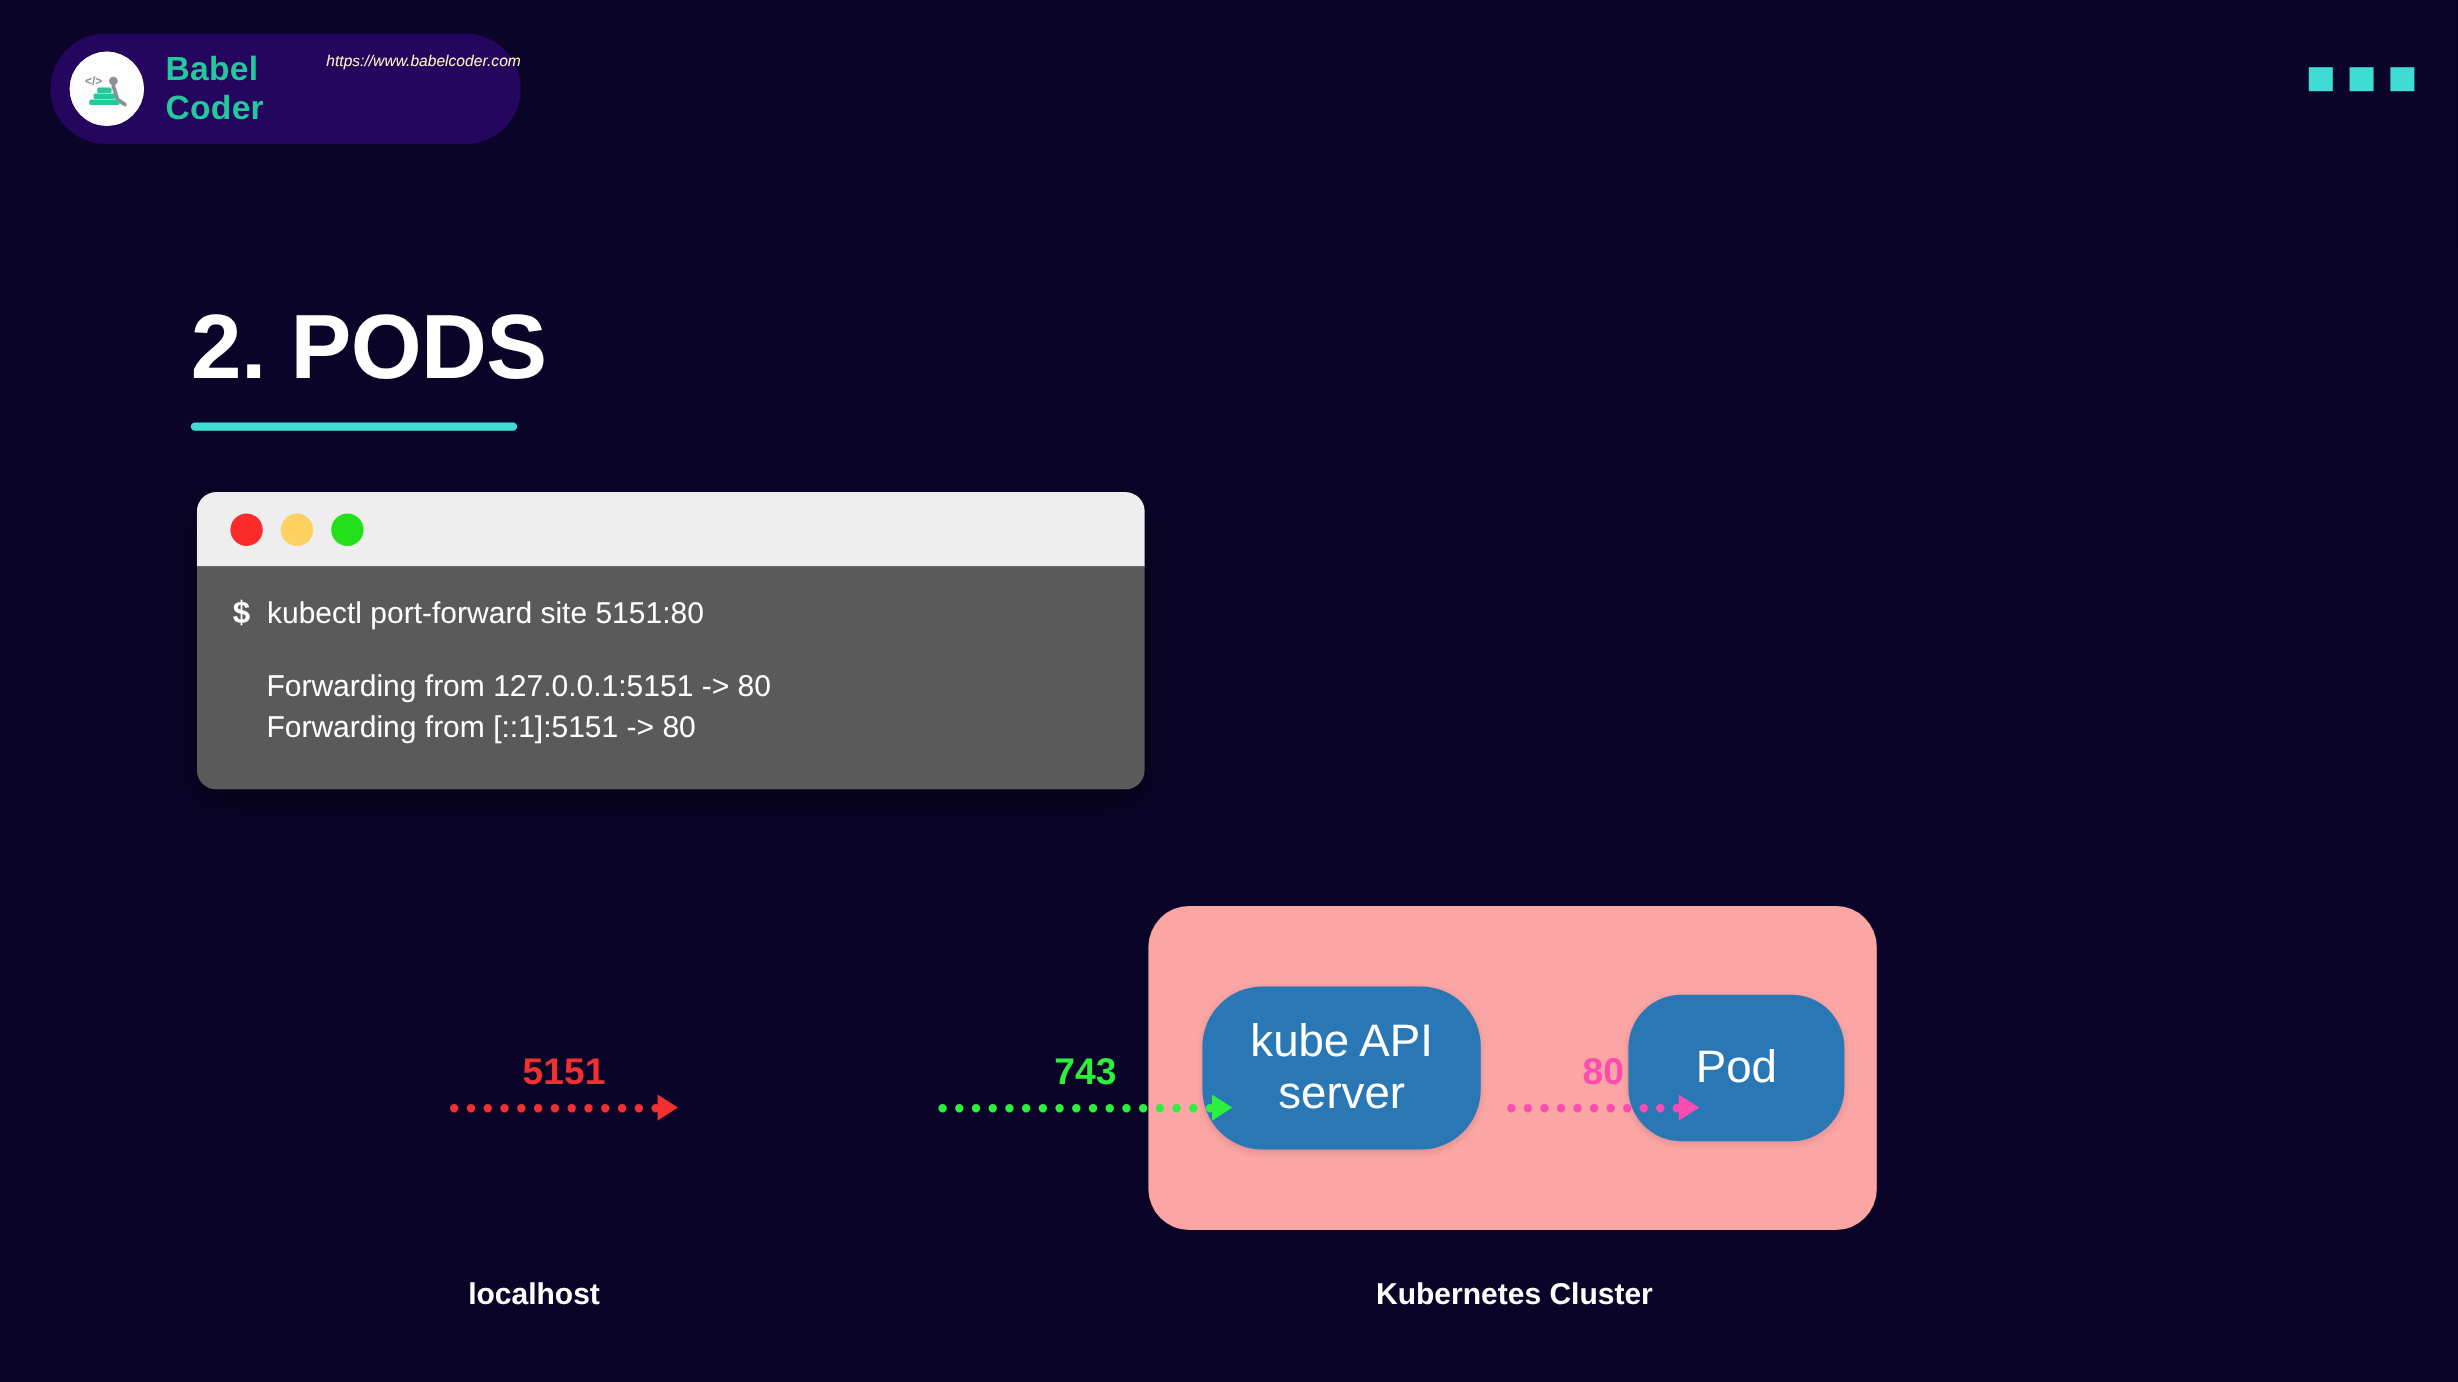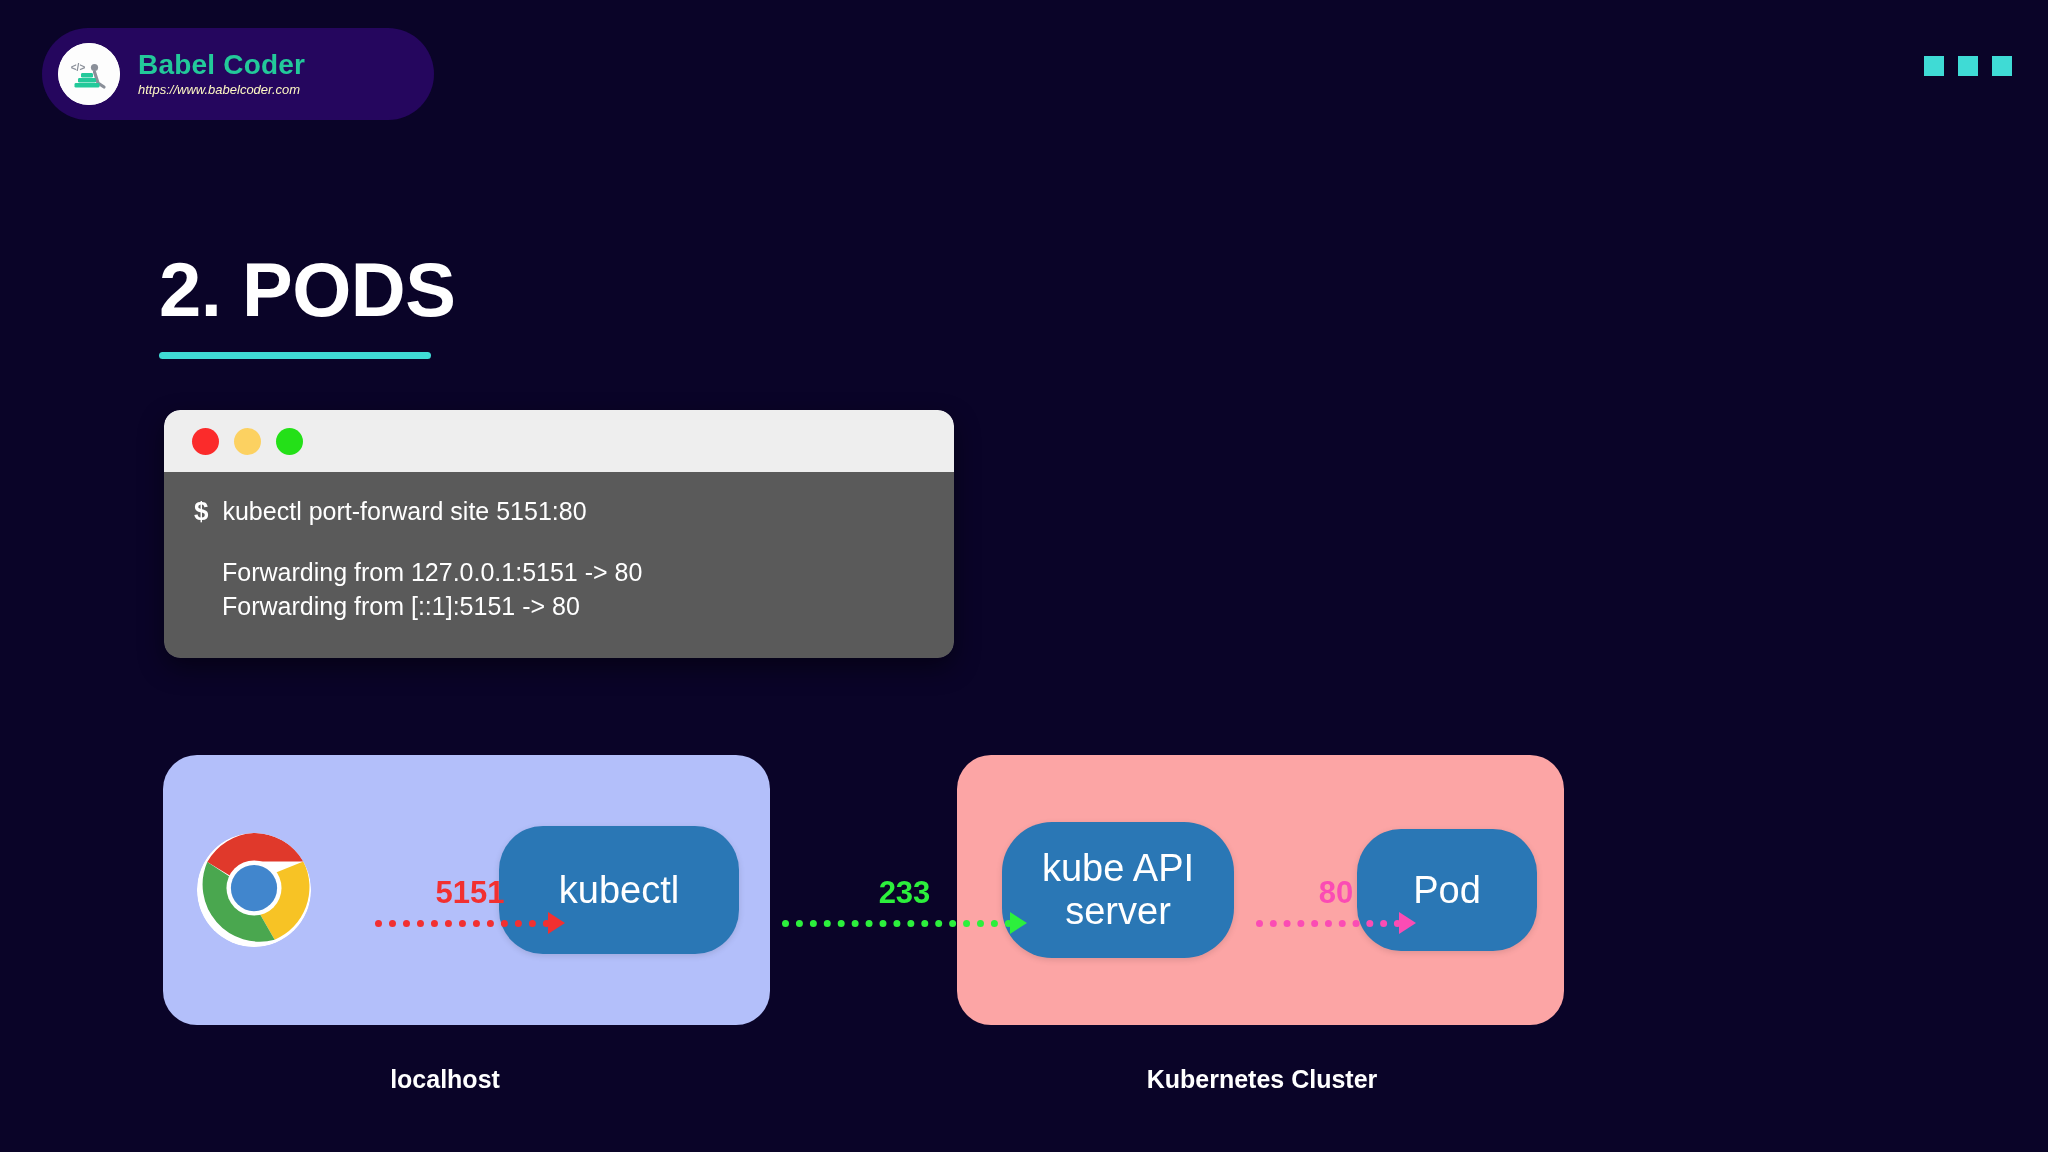--- a/index.html
+++ b/index.html
@@ -43,21 +43,21 @@
   .brand-logo {
     width: 62px;
     height: 62px;
     border-radius: 50%;
     background: #fdfdfd;
     position: relative;
     flex: 0 0 auto;
     overflow: hidden;
   }
 
-  .brand-text { display: flex; flex-direction: column; justify-content: center; }
+  .brand-text { display: flex; justify-content: center; }
 
   .brand-name {
     color: #23c99a;
     font-size: 28px;
     font-weight: bold;
     line-height: 1.15;
     letter-spacing: 0.2px;
   }
 
   .brand-url {
@@ -308,65 +308,38 @@
         <span class="term-line">kubectl port-forward site 5151:80</span>
       </div>
       <div class="term-gap"></div>
       <div class="term-line term-out">Forwarding from 127.0.0.1:5151 -&gt; 80</div>
       <div class="term-line term-out">Forwarding from [::1]:5151 -&gt; 80</div>
     </div>
   </div>
 
   <div class="diagram">
 
-    <div class="zone zone-localhost">
-      <div class="chrome-logo">
-        <svg viewBox="0 0 120 120" width="118" height="118" aria-hidden="true">
-          <defs>
-            <clipPath id="chromeClip">
-                <circle cx="60" cy="60" r="58"></circle>
-              </clipPath>
-          </defs>
-          <g clip-path="url(#chromeClip)">
-            <circle cx="60" cy="60" r="58" fill="#ffffff"></circle>
-
-            <path d="M60 2 A58 58 0 0 1 110.2 31 L60 31 L40 48 L12.5 31.5 A58 58 0 0 1 60 2 Z" fill="#e0392b"></path>
-
-            <path d="M110.2 31 A58 58 0 0 1 81 110.5 L60 74 L78 44 L110.2 31 Z" fill="#f7c325"></path>
-
-            <path d="M12.5 31.5 L44 52 L60 74 L81 110.5 A58 58 0 0 1 12.5 31.5 Z" fill="#4aa74f"></path>
-
-            <circle cx="60" cy="58" r="28" fill="#ffffff"></circle>
-
-            <circle cx="60" cy="58" r="23.5" fill="#4186cd"></circle>
-          </g>
-        </svg>
-      </div>
-      <div class="node node-kubectl">
-        <span>kubectl</span>
-      </div>
-    </div>
 
     <div class="zone zone-cluster">
       <div class="node node-api">
         <span>kube API server</span>
       </div>
       <div class="node node-pod">
         <span>Pod</span>
       </div>
     </div>
 
     <div class="arrow arrow-5151">
       <span class="arrow-label">5151</span>
       <span class="arrow-line"></span>
       <span class="arrow-head"></span>
     </div>
 
     <div class="arrow arrow-443">
-      <span class="arrow-label">233</span>
+      <span class="arrow-label">743</span>
       <span class="arrow-line"></span>
       <span class="arrow-head"></span>
     </div>
 
     <div class="arrow arrow-80">
       <span class="arrow-label">80</span>
       <span class="arrow-line"></span>
       <span class="arrow-head"></span>
     </div>
 

